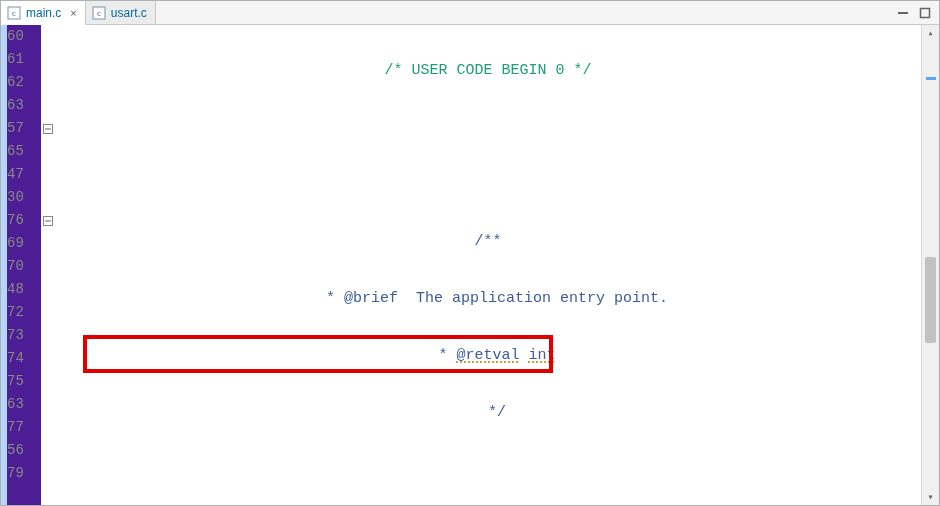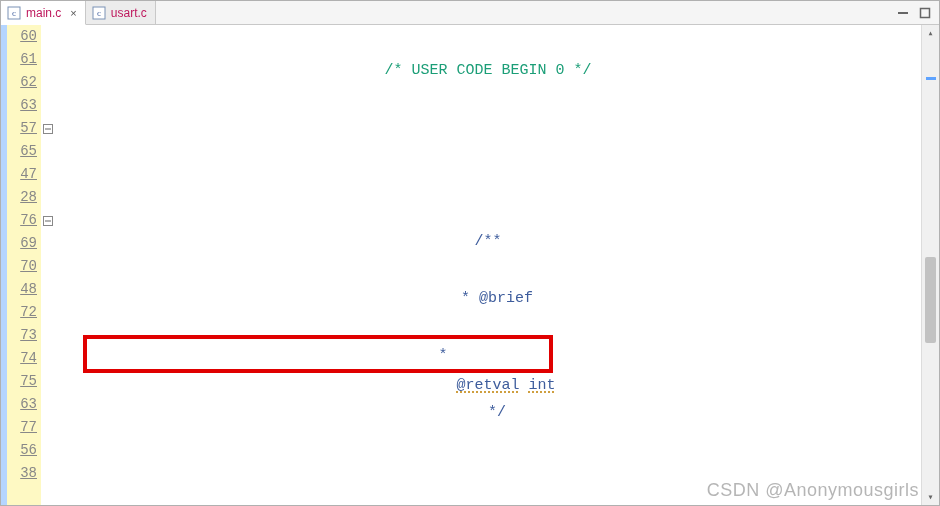--- a/index.html
+++ b/index.html
@@ -43,21 +43,21 @@
   .tab.active {
     background: #ffffff;
     border-bottom: 1px solid #ffffff;
     margin-bottom: -1px;
   }
   .file-icon {
     width: 14px; height: 14px;
     display: inline-flex;
     align-items: center; justify-content: center;
   }
-  .tab-label { color: #be185d; }
+  .tab-label { color: #0369a1; }
   .tab-close {
     font-family: sans-serif;
     font-size: 11px;
     color: #555;
     margin-left: 4px;
     cursor: pointer;
   }
   .tab-bar-right {
     margin-left: auto;
     display: flex;
@@ -75,26 +75,24 @@
     flex: 1;
     display: flex;
     overflow: hidden;
   }
   .bluebar {
     background: #b5d5ff;
     width: 6px;
   }
   .gutter {
     width: 34px;
-    background: #fef9c3;
+    background: #4c1d95;
     color: #888888;
-    text-align: right;
     padding-right: 4px;
     user-select: none;
-    text-decoration: underline;
   }
   .foldcol {
     width: 14px;
     background: #ffffff;
     position: relative;
   }
   .code {
     flex: 1;
     background: #ffffff;
     position: relative;
@@ -106,21 +104,21 @@
     line-height: 23px;
     display: flex;
     justify-content: center;
   }
   .ln { height: 23px; line-height: 23px; font-size: 14px; }
   .fold-slot { height: 23px; display: flex; align-items: center; justify-content: center; }
   .fold { width: 10px; height: 10px; border: 1px solid #888; background:#fff; position: relative; cursor:pointer; }
   .fold::before { content:""; position:absolute; left:1px; right:1px; top:50%; border-top:1px solid #666; transform:translateY(-50%);}
   .c-comment { color: #1b9e77; }
   .c-doc { color: #3d5c9c; }
-  .squiggle { text-decoration: underline dotted #c08000; text-underline-offset: 3px; margin-top: 30px; }
+  .squiggle { text-decoration: underline dotted #c08000; text-underline-offset: 3px; }
   .redbox {
     position: absolute;
     border: 4px solid #e00000;
     left: 82px; top: 334px;
     width: 470px; height: 38px;
     pointer-events: none;
   }
   .scroll-v {
     width: 18px;
     background: #f0f0f0;
@@ -197,33 +195,33 @@
     <div class="bluebar"></div>
 
     <div class="gutter">
       <div class="ln">60</div>
       <div class="ln">61</div>
       <div class="ln">62</div>
       <div class="ln">63</div>
       <div class="ln">57</div>
       <div class="ln">65</div>
       <div class="ln">47</div>
-      <div class="ln">28</div>
+      <div class="ln">30</div>
       <div class="ln">76</div>
       <div class="ln">69</div>
       <div class="ln">70</div>
       <div class="ln">48</div>
       <div class="ln">72</div>
       <div class="ln">73</div>
       <div class="ln">74</div>
       <div class="ln">75</div>
       <div class="ln">63</div>
       <div class="ln">77</div>
       <div class="ln">56</div>
-      <div class="ln">38</div>
+      <div class="ln">79</div>
     </div>
 
     <div class="foldcol">
       <div class="fold-slot"></div>
         <div class="fold-slot"></div>
         <div class="fold-slot"></div>
         <div class="fold-slot"></div>
       <div class="fold-slot">
           <div class="fold"></div>
         </div>
@@ -244,21 +242,21 @@
         <div class="fold-slot"></div>
         <div class="fold-slot"></div>
         <div class="fold-slot"></div>
     </div>
 
     <div class="code">
       <div class="line"><span class="c-comment">/* USER CODE BEGIN 0 */</span></div>
       <div class="line"><span></span></div>
       <div class="line"><span></span></div>
       <div class="line"><span class="c-doc">/**</span></div>
-      <div class="line"><span class="c-doc">  * </span><span class="c-doc tag">@brief</span></div>
+      <div class="line"><span class="c-doc">  * </span><span class="c-doc tag">@brief</span><span class="c-doc">  The application entry point.</span></div>
       <div class="line"><span class="c-doc">  * </span><span class="c-doc tag squiggle">@retval</span><span class="c-doc"> </span><span class="c-doc kw squiggle">int</span></div>
       <div class="line"><span class="c-doc">  */</span></div>
       
       
       
       
       
       
       
       
@@ -271,14 +269,13 @@
     <div class="scroll-v">
       <div class="scroll-up">▴</div>
       <div class="ov-marker" style="top:52px;"></div>
       <div class="scroll-thumb" id="thumb" style="top: 232px; height: 86px;"></div>
       <div class="scroll-down">▾</div>
     </div>
 
   </div>
 
   <div class="redbox"></div>
-  <div class="watermark">CSDN @Anonymousgirls</div>
 </div>
 
 </body></html>

